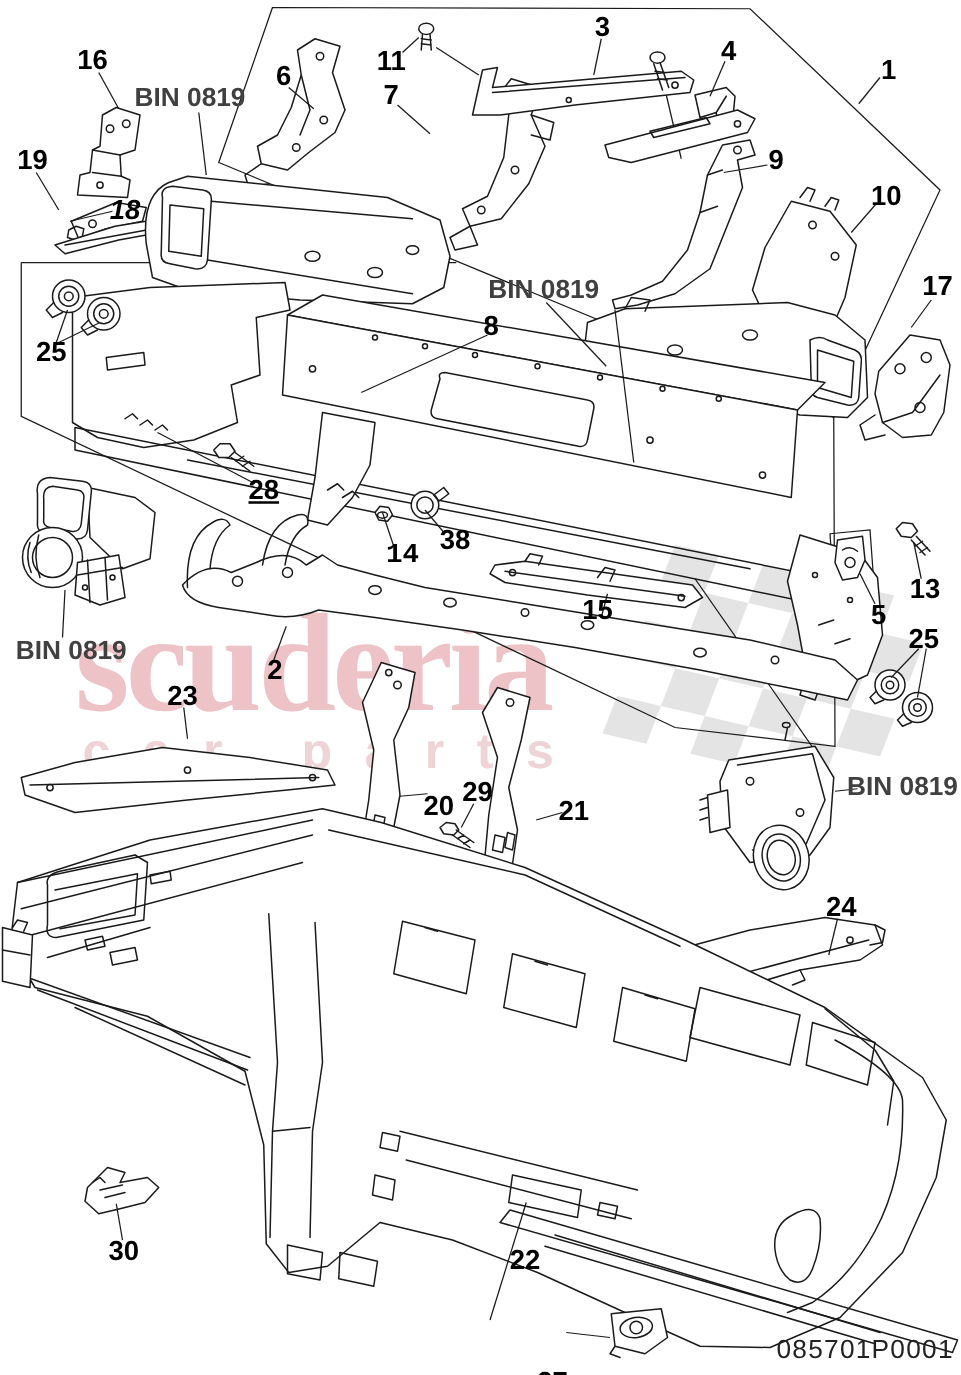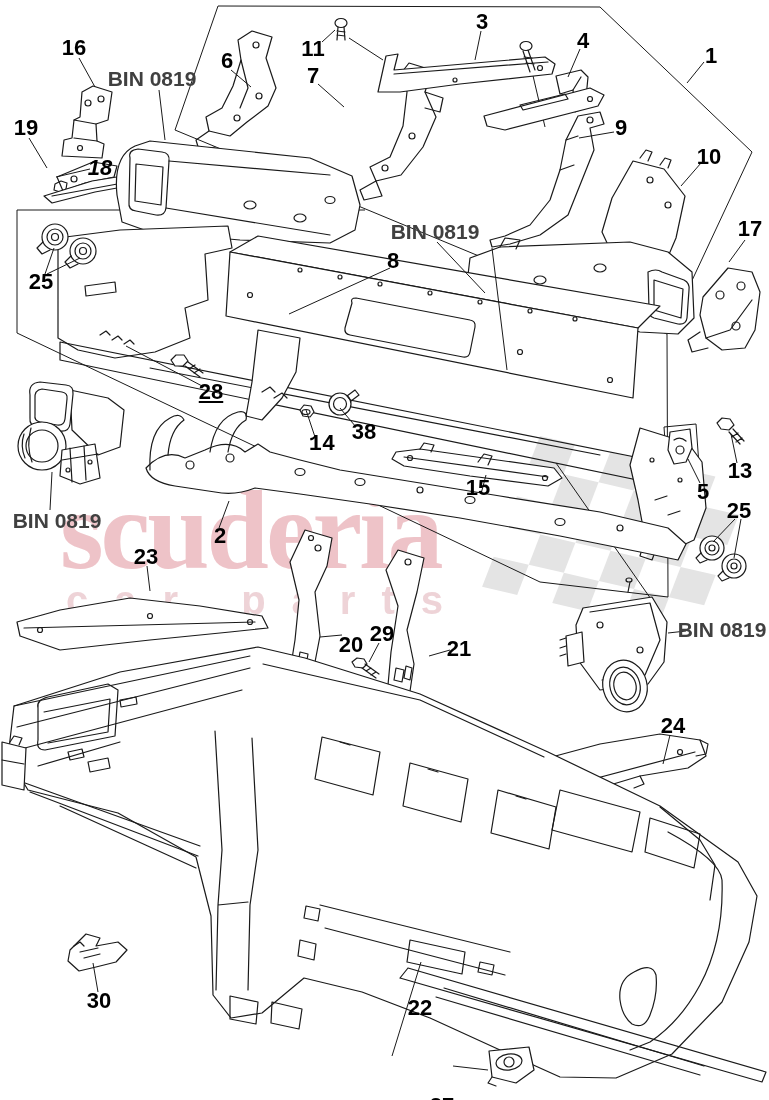--- a/index.html
+++ b/index.html
@@ -403,13 +403,14 @@
       <div class="callout" style="left: 442px; top: 1106px;">27</div>
       <div class="callout" style="left: 211px; top: 392px; text-decoration: underline;">28</div>
       <div class="callout" style="left: 382px; top: 634px;">29</div>
       <div class="callout" style="left: 99px; top: 1001px;">30</div>
       <div class="bin-label" style="left: 152px; top: 79px;">BIN 0819</div>
       <div class="bin-label" style="left: 435px; top: 232px;">BIN 0819</div>
       <div class="bin-label" style="left: 57px; top: 521px;">BIN 0819</div>
       <div class="bin-label" style="left: 722px; top: 630px;">BIN 0819</div>
     </div>
 
+<div id="footer-partnum">085701P0001</div>
 </div>
 
 </body></html>

